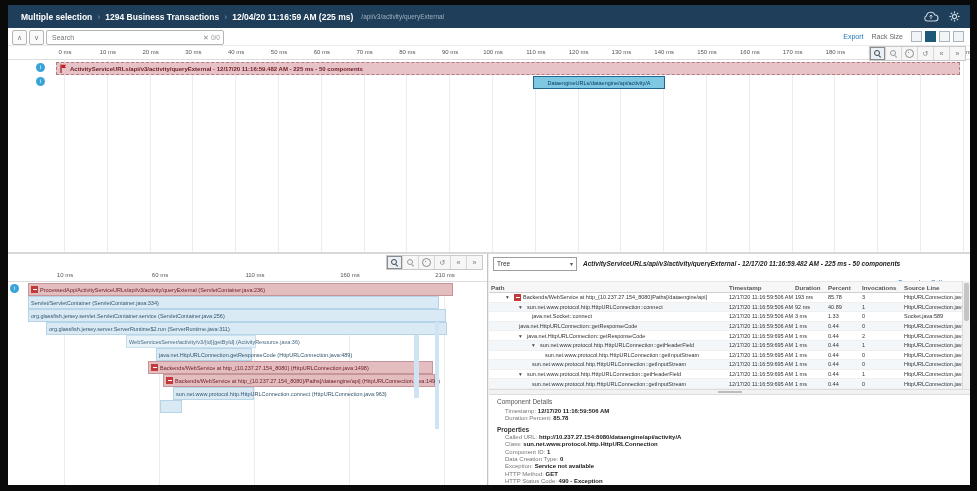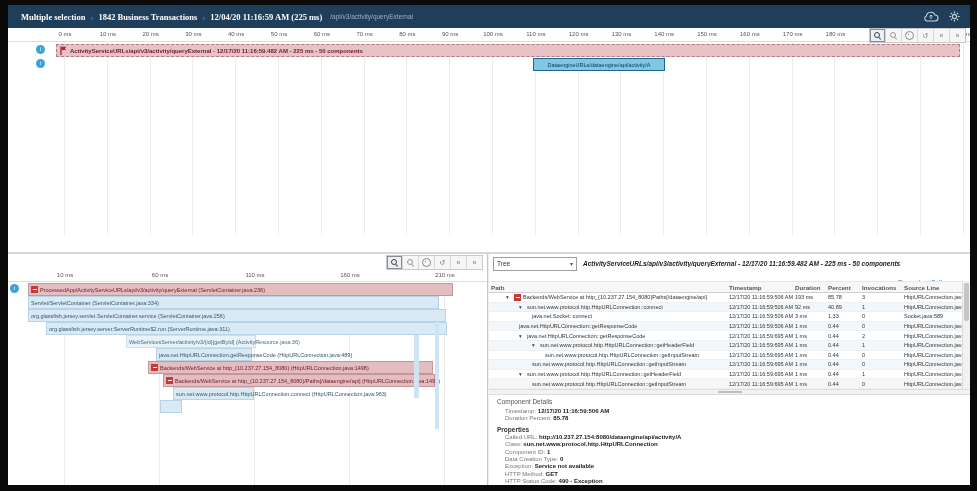--- a/index.html
+++ b/index.html
@@ -117,24 +117,24 @@
 
   svg{display:block;}
 </style>
 </head>
 <body>
 
 <div class="stage">
   <div class="app">
 
     <div class="topbar">
-      <span id="breadcrumb" style="display:flex;align-items:center;font-family:Liberation Serif, serif;">
+      <span id="breadcrumb" style="display:flex;align-items:center;">
           <span class="bc-item">Multiple selection</span>
           <span class="bc-sep">›</span>
-          <span class="bc-item">1842 Business Transactions</span>
+          <span class="bc-item">1294 Business Transactions</span>
           <span class="bc-sep">›</span>
           <span class="bc-item">12/04/20 11:16:59 AM (225 ms)</span>
         </span>
       <span class="bc-suffix">/api/v3/activity/queryExternal</span>
       <span class="topbar-icons">
         <span class="tb-icon">
           <span>
             <svg width="16" height="11" viewBox="0 0 16 11">
               <path d="M4 10 h8 a3 3 0 0 0 0-6 a4.5 4.5 0 0 0-8.6 1 A2.6 2.6 0 0 0 4 10 Z" fill="none" stroke="#c9d6e0" stroke-width="1.1"></path>
               <path d="M8 8 V4 M6.5 5.5 L8 4 L9.5 5.5" stroke="#c9d6e0" stroke-width="1" fill="none"></path>
@@ -154,20 +154,41 @@
                   <line x1="7.9" y1="7.9" x2="9.1" y2="9.1"></line>
                 <line x1="9.1" y1="1.9" x2="7.9" y2="3.1"></line>
                   <line x1="3.1" y1="7.9" x2="1.9" y2="9.1"></line>
               </g>
             </svg>
           </span>
         </span>
       </span>
     </div>
 
+    <div class="toolbar">
+      <div class="search-wrap">
+        <span class="nav-btn">∧</span>
+        <span class="nav-btn">∨</span>
+        <span class="search-box">
+          <input placeholder="Search" style="">
+          <span class="search-clear">✕</span>
+          <span class="search-count">0/0</span>
+        </span>
+      </div>
+      <div class="tool-right">
+        <span class="link">Export</span>
+        <span class="rack-label">Rack Size</span>
+        <span class="rack-toggles" id="rackToggles">
+            <span class="rack-sq"></span>
+            <span class="rack-sq sel"></span>
+            <span class="rack-sq"></span>
+            <span class="rack-sq"></span>
+          </span>
+      </div>
+    </div>
 
     <div class="timeline">
       <div class="main-zoom zoom-group" id="mainZoom">
           <div class="zbtn active">
             <span class="ic-mag"></span>
           </div>
           <div class="zbtn">
             <span class="ic-mag dim"></span>
           </div>
           <div class="zbtn">

